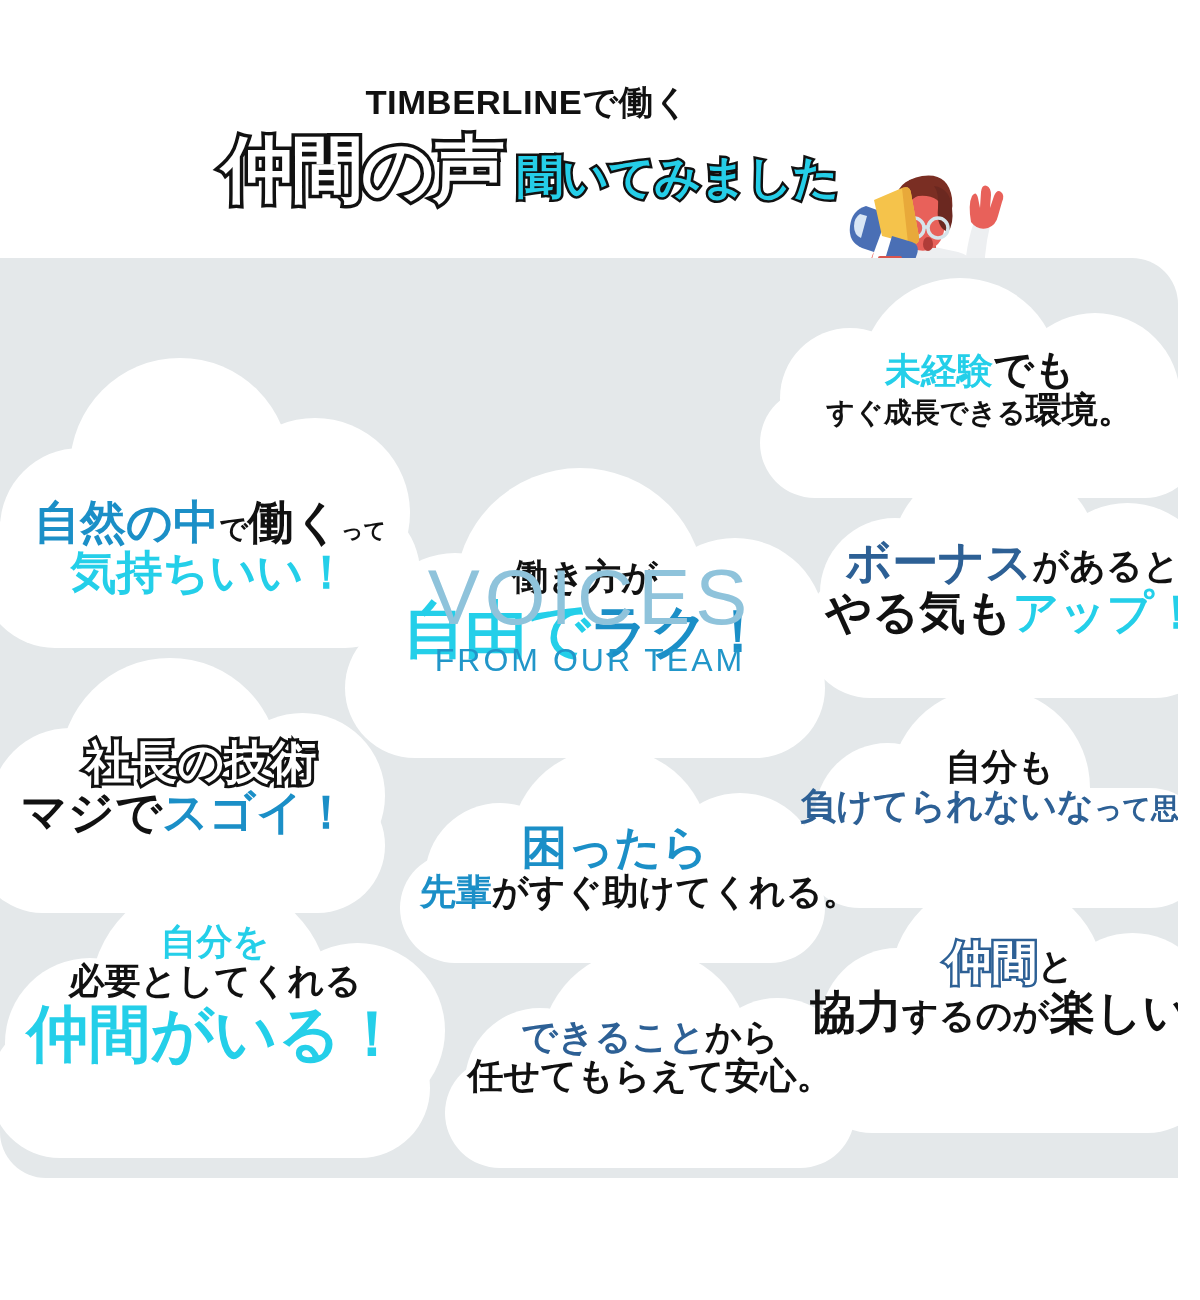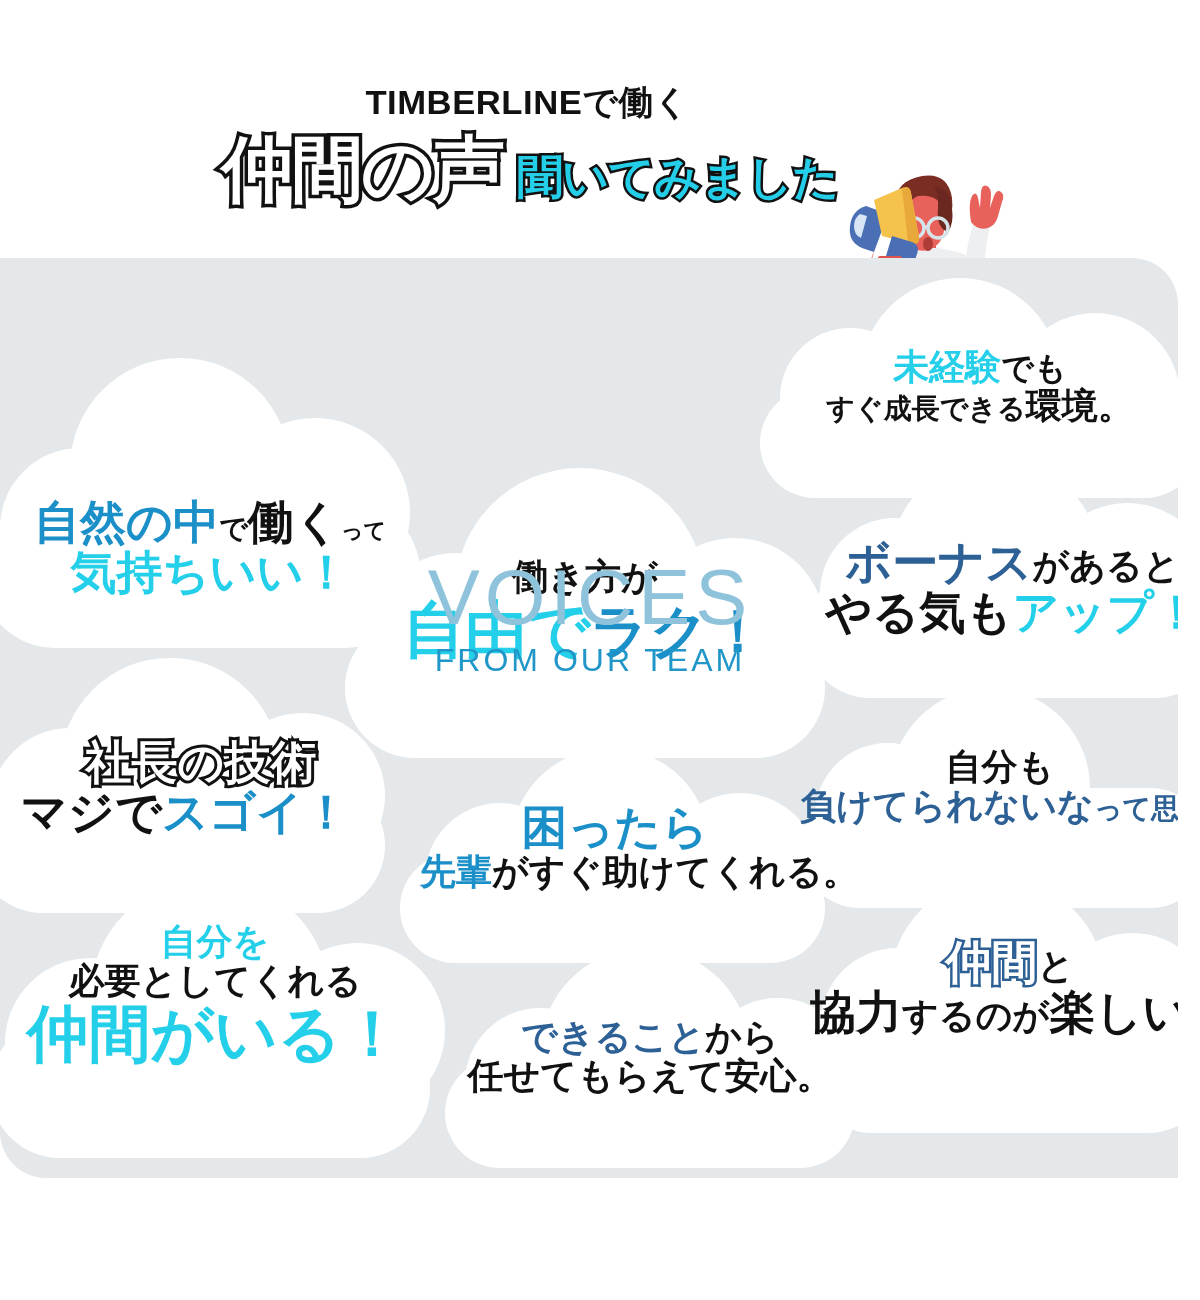--- a/index.html
+++ b/index.html
@@ -132,21 +132,21 @@
             <div style="white-space: nowrap;"><span class="t-cyan" style="font-size: 46px; vertical-align: baseline;">気持ちいい！</span></div>
           </div>
       </div>
 
       <div class="cloud" style="left:740px;top:20px;width:470px;height:220px;">
         <div class="puff" style="left:120px;top:0px;width:200px;height:200px;"></div>
         <div class="puff" style="left:40px;top:50px;width:140px;height:140px;"></div>
         <div class="puff" style="left:270px;top:35px;width:170px;height:170px;"></div>
         <div class="base" style="left:20px;top:110px;width:440px;height:110px;"></div>
         <div class="txt" style="left:40px;top:70px;width:400px;">
-            <div style="white-space: nowrap;"><span class="t-cyan" style="font-size: 36px; vertical-align: baseline;">未経験</span><span class="t-black" style="font-size: 32px; vertical-align: baseline;">でも</span></div>
+            <div style="white-space: nowrap;"><span class="t-cyan" style="font-size: 36px; vertical-align: baseline;">未経験</span><span class="t-black" style="font-size: 40px; vertical-align: baseline;">でも</span></div>
             <div style="white-space: nowrap;"><span class="t-black" style="font-size: 28px; vertical-align: baseline;">すぐ成長できる</span><span class="t-black" style="font-size: 36px; vertical-align: baseline;">環境。</span></div>
           </div>
       </div>
 
       <div class="cloud" style="left:800px;top:200px;width:420px;height:250px;">
         <div class="puff" style="left:90px;top:0px;width:210px;height:210px;"></div>
         <div class="puff" style="left:20px;top:60px;width:150px;height:150px;"></div>
         <div class="puff" style="left:240px;top:45px;width:175px;height:175px;"></div>
         <div class="base" style="left:5px;top:110px;width:415px;height:130px;"></div>
         <div class="txt" style="left:10px;top:80px;width:405px;">
@@ -186,21 +186,21 @@
             <div style="white-space: nowrap;"><span class="t-navy" style="font-size: 36px; vertical-align: baseline; margin-top: 24px;">負けてられないな</span><span class="t-navy" style="font-size: 28px; vertical-align: baseline;">って思える。</span></div>
           </div>
       </div>
 
       <div class="cloud" style="left:400px;top:490px;width:430px;height:220px;">
         <div class="puff" style="left:110px;top:0px;width:200px;height:200px;"></div>
         <div class="puff" style="left:25px;top:55px;width:150px;height:150px;"></div>
         <div class="puff" style="left:260px;top:45px;width:160px;height:160px;"></div>
         <div class="base" style="left:0px;top:105px;width:425px;height:110px;"></div>
         <div class="txt" style="left:20px;top:55px;width:390px;">
-            <div style="white-space: nowrap;"><span class="t-blue" style="font-size: 46px; vertical-align: baseline;">困ったら</span></div>
+            <div style="white-space: nowrap; margin-top: 20px;"><span class="t-blue" style="font-size: 46px; vertical-align: baseline;">困ったら</span></div>
             <div style="white-space: nowrap;"><span class="t-blue" style="font-size: 36px; vertical-align: baseline;">先輩</span><span class="t-black" style="font-size: 36px; vertical-align: baseline;">がすぐ助けてくれる。</span></div>
           </div>
       </div>
 
       <div class="cloud" style="left:-20px;top:620px;width:460px;height:280px;">
         <div class="puff" style="left:110px;top:0px;width:240px;height:240px;"></div>
         <div class="puff" style="left:25px;top:80px;width:170px;height:170px;"></div>
         <div class="puff" style="left:290px;top:65px;width:175px;height:175px;"></div>
         <div class="base" style="left:10px;top:140px;width:440px;height:140px;"></div>
         <div class="txt" style="left:40px;top:45px;width:390px;">

